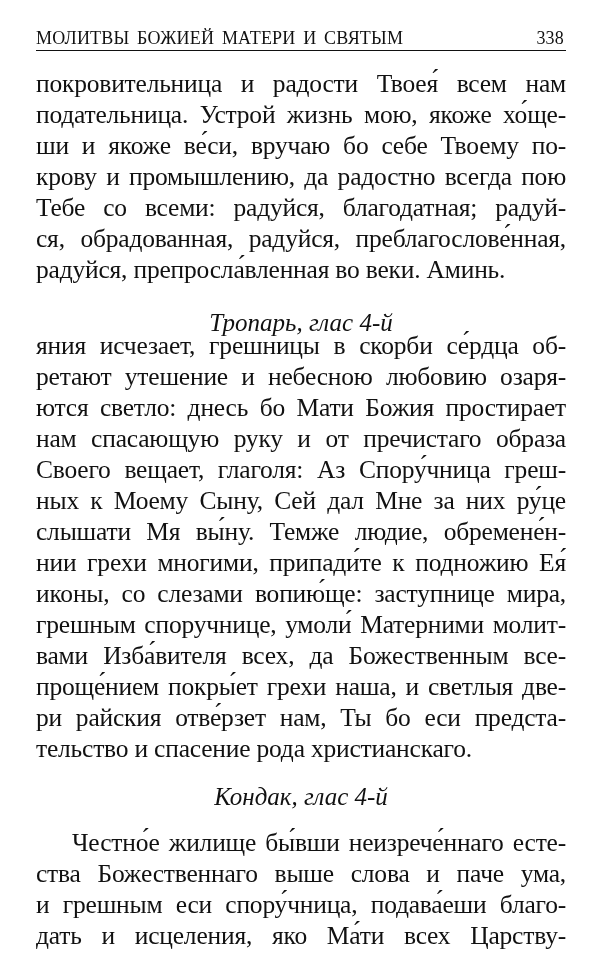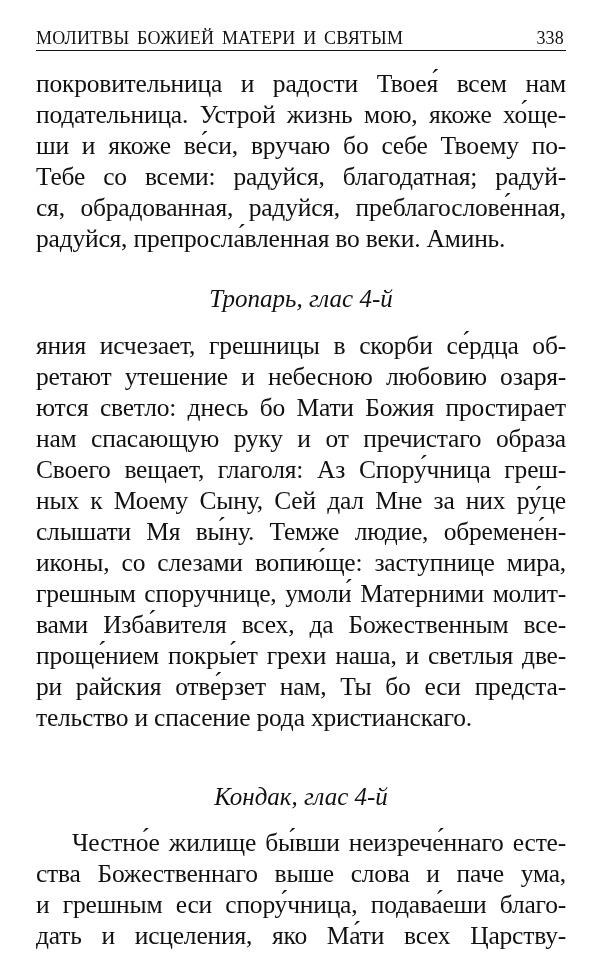--- a/index.html
+++ b/index.html
@@ -81,35 +81,37 @@
 
   <div class="running-head">
     <span class="title">МОЛИТВЫ БОЖИЕЙ МАТЕРИ И СВЯТЫМ</span>
     <span class="page-number">338</span>
   </div>
 
   <div class="block" style="top:68px;">
     <span class="line">покровительница и радости Твоея́ всем нам</span>
     <span class="line">подательница. Устрой жизнь мою, якоже хо́ще-</span>
     <span class="line">ши и якоже ве́си, вручаю бо себе Твоему по-</span>
+    <span class="line">крову и промышлению, да радостно всегда пою</span>
     <span class="line">Тебе со всеми: радуйся, благодатная; радуй-</span>
     <span class="line">ся, обрадованная, радуйся, преблагослове́нная,</span>
     <span class="line last">радуйся, препросла́вленная во веки. Аминь.</span>
   </div>
 
-  <div class="heading" style="top:284px;">Тропарь, глас 4-й</div>
+  <div class="heading" style="top:308px;">Тропарь, глас 4-й</div>
 
   <div class="block" style="top:330px;">
     <span class="line">яния исчезает, грешницы в скорби се́рдца об-</span>
     <span class="line">ретают утешение и небесною любовию озаря-</span>
     <span class="line">ются светло: днесь бо Мати Божия простирает</span>
     <span class="line">нам спасающую руку и от пречистаго образа</span>
     <span class="line">Своего вещает, глаголя: Аз Спору́чница греш-</span>
     <span class="line">ных к Моему Сыну, Сей дал Мне за них ру́це</span>
     <span class="line">слышати Мя вы́ну. Темже людие, обремене́н-</span>
+    <span class="line">нии грехи многими, припади́те к подножию Ея́</span>
     <span class="line">иконы, со слезами вопию́ще: заступнице мира,</span>
     <span class="line">грешным споручнице, умоли́ Матерними молит-</span>
     <span class="line">вами Изба́вителя всех, да Божественным все-</span>
     <span class="line">проще́нием покры́ет грехи наша, и светлыя две-</span>
     <span class="line">ри райския отве́рзет нам, Ты бо еси предста-</span>
     <span class="line last">тельство и спасение рода христианскаго.</span>
   </div>
 
   <div class="heading" style="top:782px;">Кондак, глас 4-й</div>
 

